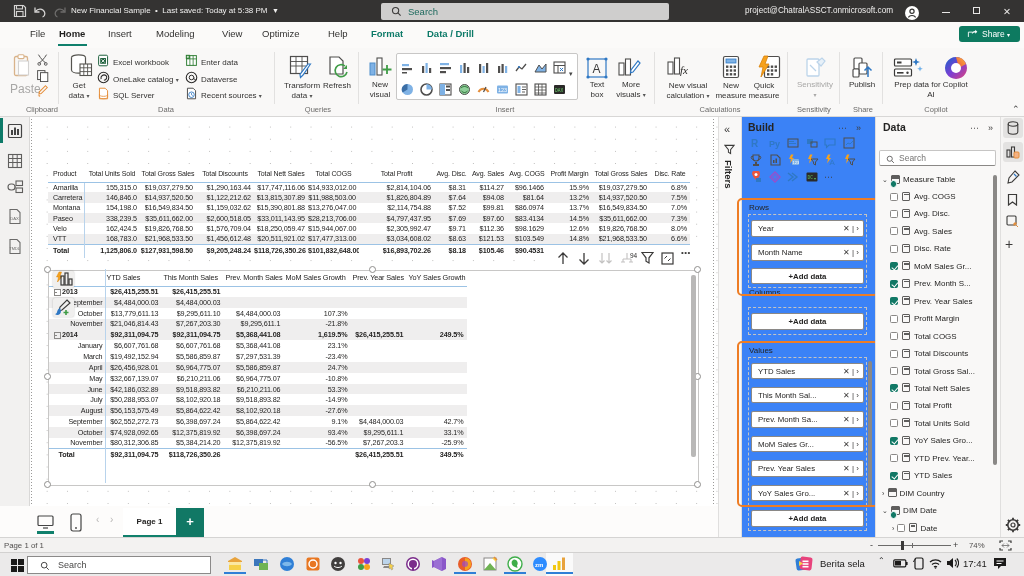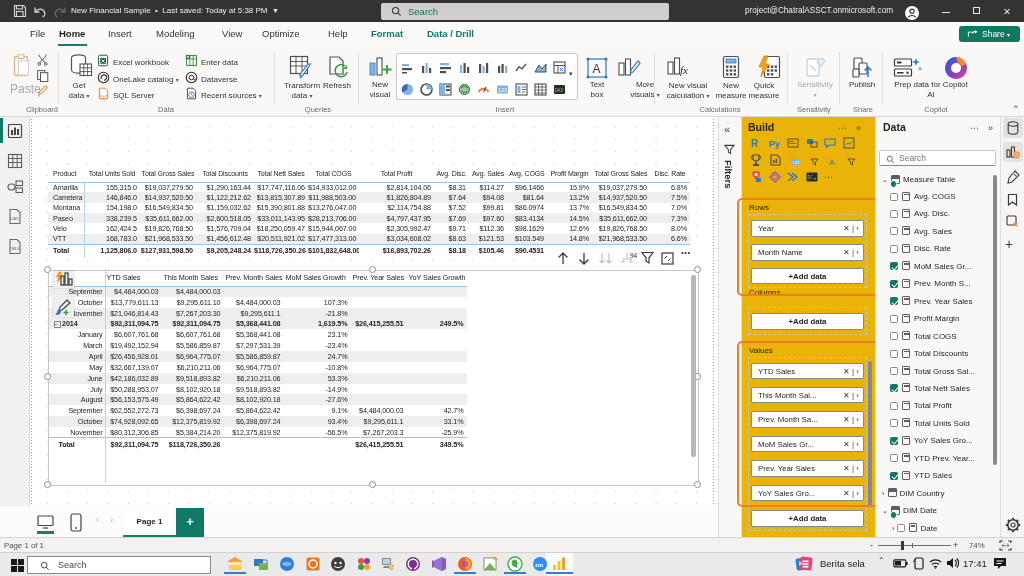--- a/index.html
+++ b/index.html
@@ -30,21 +30,21 @@
 .carr{font-size:6px;color:#555;}
 #sidebar{position:absolute;left:0;top:117px;width:30px;height:420px;background:#f2f1f0;border-right:1px solid #d9d8d7;}
 #sidebar .sic{position:absolute;left:7px;}
 #selbar{position:absolute;left:0;top:0.5px;width:2.5px;height:25px;background:#0d7a68;}
 #canvas{position:absolute;left:31px;top:117px;width:687px;height:389px;background:#fff;}
 #dots{position:absolute;left:6px;top:4px;width:687px;height:386px;background-image:radial-gradient(circle,#bdbcbb 0.7px,transparent 0.9px);background-size:20.3px 12.15px;}
 .dotline-v{position:absolute;top:2px;width:1px;height:388px;background-image:repeating-linear-gradient(to bottom,#9a9998 0 1px,transparent 1px 3px);}
 .dotline-h{position:absolute;left:0px;top:389px;height:1px;width:684px;background-image:repeating-linear-gradient(to right,#9a9998 0 1px,transparent 1px 3px);}
 
 #filtersbar{position:absolute;left:718px;top:117px;width:23px;height:420px;background:#f9f8f7;border-left:1px solid #e0dfde;}
-#buildpanel{position:absolute;left:741px;top:117px;width:134px;height:420px;background:#eab308;border-left:1px solid #e0dfde;font-size:8px;}
+#buildpanel{position:absolute;left:741px;top:117px;width:134px;height:420px;background:#3b82f6;border-left:1px solid #e0dfde;font-size:8px;}
 #datapanel{position:absolute;left:875px;top:117px;width:125px;height:420px;background:#f9f8f7;border-left:1px solid #e0dfde;font-size:8px;}
 #rightstrip{position:absolute;left:1000px;top:117px;width:24px;height:435px;background:#f6f5f4;border-left:1px solid #e0dfde;}
 .phead{position:absolute;top:4px;font-size:10.5px;font-weight:bold;color:#252423;}
 .pdots{position:absolute;top:6px;font-size:9px;color:#3b3a39;letter-spacing:1px;}
 .pchev{position:absolute;top:6px;font-size:9px;color:#3b3a39;}
 .pill{position:absolute;left:9px;width:113px;height:16.5px;background:#fff;border:1px solid #8a8886;border-radius:2px;font-size:7.8px;line-height:15px;padding-left:6px;color:#252423;white-space:nowrap;}
 .pill .pxi{position:absolute;right:4px;top:0;font-size:8px;color:#3b3a39;letter-spacing:0px;}
 .adddata{position:absolute;left:9px;width:113px;height:16.5px;background:#fff;border:1px solid #8a8886;border-radius:2px;font-size:7.8px;font-weight:bold;text-align:center;line-height:15px;color:#252423;}
 .welllabel{position:absolute;left:7px;font-size:8px;color:#252423;}
 .orect{position:absolute;border:2.5px solid #ee7d25;border-radius:5px;}
@@ -236,21 +236,21 @@
       <circle cx="2" cy="20" r="1.6" fill="#2f78c4"></circle>
       <circle cx="20" cy="20" r="1.6" fill="#2f78c4"></circle>
       <text x="6.5" y="16" font-size="12" fill="#3b3a39" font-family="Liberation Sans">A</text>
     </svg>
   <div class="rbig" style="left:574px;top:32px;width:46px">Text<br>box</div>
   <svg class="abs" style="left:617px;top:9px" width="24" height="22" viewBox="0 0 24 22">
       <rect x="2" y="6" width="5" height="12" fill="#fff" stroke="#4f4e4d" stroke-width="1.1"></rect>
       <rect x="8.5" y="2" width="5" height="16" fill="#fff" stroke="#4f4e4d" stroke-width="1.1"></rect>
       <path d="M21 4 L23 6 L16 15 L13.5 15.8 L14 13z" fill="#fff" stroke="#2f78c4" stroke-width="1.2"></path>
     </svg>
-  <div class="rbig" style="left:620px;top:32px;width:50px">More<br>visuals <span class="carr">▾</span></div>
+  <div class="rbig" style="left:606px;top:32px;width:50px">More<br>visuals <span class="carr">▾</span></div>
   <div class="glabel" style="left:505px">Insert</div>
   <div class="gsep" style="left:654px"></div>
 
   <svg class="abs" style="left:666px;top:8px" width="24" height="24" viewBox="0 0 24 24">
       <rect x="2" y="6" width="5" height="12" fill="#fff" stroke="#4f4e4d" stroke-width="1.1"></rect>
       <rect x="8.5" y="2" width="5" height="16" fill="#fff" stroke="#4f4e4d" stroke-width="1.1"></rect>
       <text x="14" y="18" font-size="11" font-style="italic" fill="#2b2a29" font-family="Liberation Serif">fx</text>
     </svg>
   <div class="rbig" style="left:658px;top:33px;width:60px">New visual<br>calculation <span class="carr">▾</span></div>
   <svg class="abs" style="left:722px;top:7px" width="18" height="24" viewBox="0 0 18 24">
@@ -634,20 +634,29 @@
       </colgroup>
   <tbody>
         <tr>
           <th></th>
           <th>YTD Sales</th>
           <th>This Month Sales</th>
           <th>Prev. Month Sales</th>
           <th>MoM Sales Growth</th>
           <th>Prev. Year Sales</th>
           <th>YoY Sales Growth</th>
+        </tr>
+  <tr class="yr">
+          <td class="rh y">2013</td>
+          <td>$26,415,255.51</td>
+          <td>$26,415,255.51</td>
+          <td></td>
+          <td></td>
+          <td></td>
+          <td></td>
         </tr>
   <tr class="g">
           <td class="rh">September</td>
           <td>$4,484,000.03</td>
           <td>$4,484,000.03</td>
           <td></td>
           <td></td>
           <td></td>
           <td></td>
         </tr>

